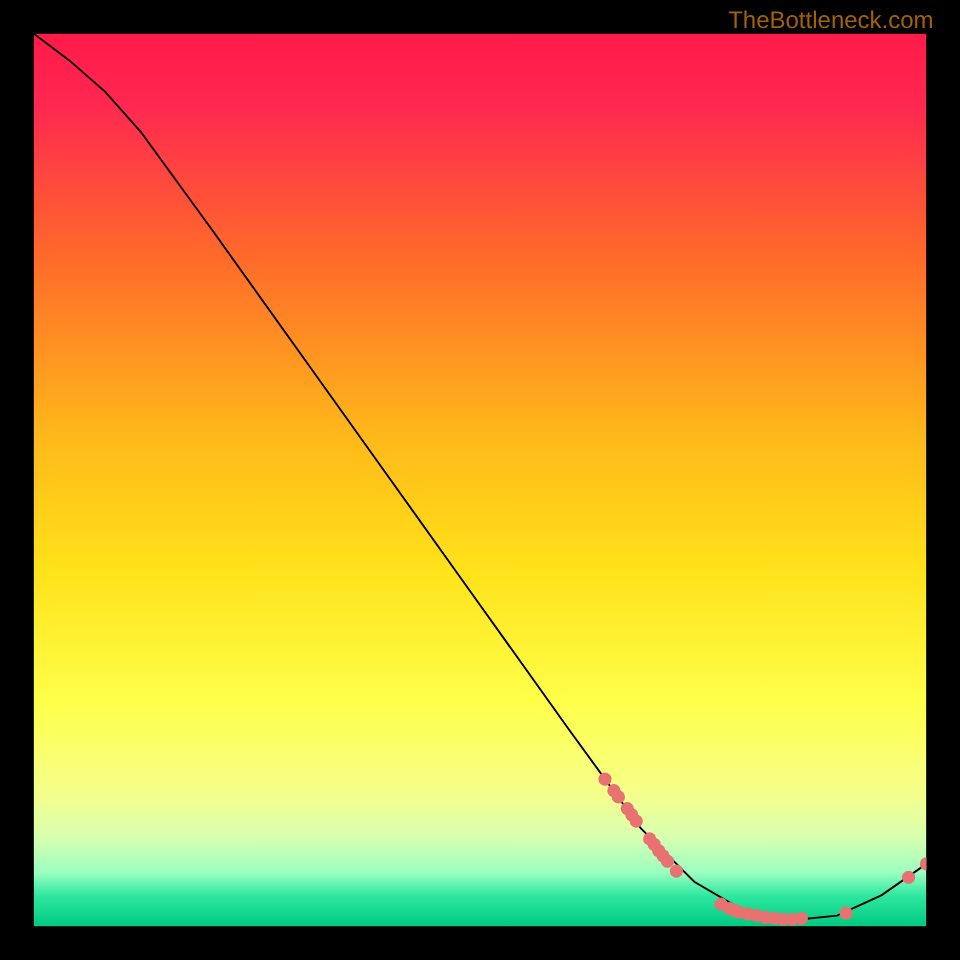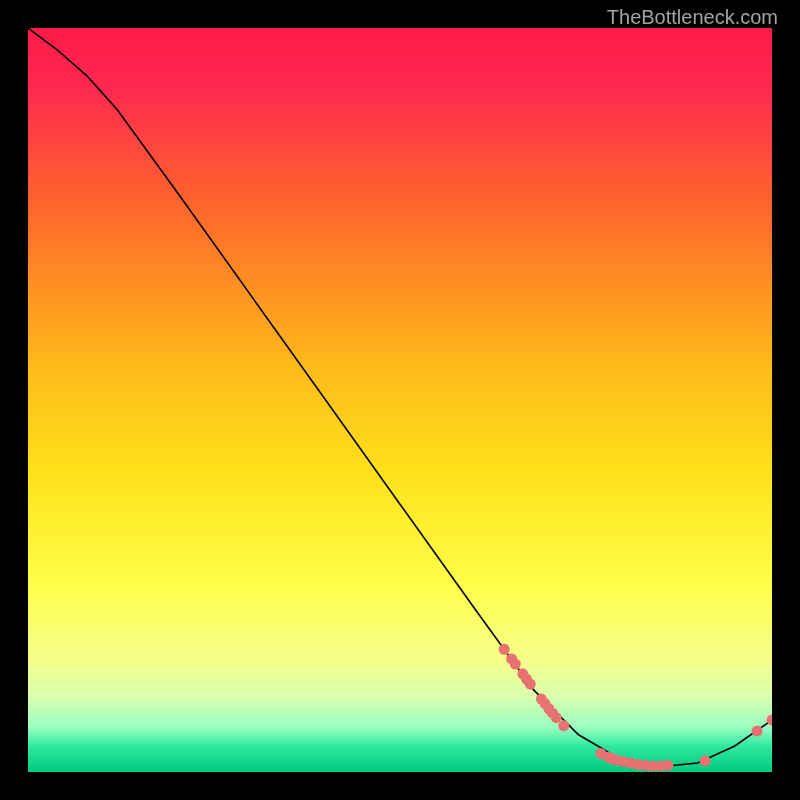--- a/index.html
+++ b/index.html
@@ -13,21 +13,21 @@
   }
   .container {
     position: relative;
     width: 800px;
     height: 800px;
   }
   .watermark {
     position: absolute;
     top: 6px;
     right: 22px;
-    color: #a3a3a3;
+    color: #a16207;
     font-size: 20px;
     font-weight: 500;
     z-index: 10;
   }
   .plot-area {
     position: absolute;
     left: 28px;
     top: 28px;
     width: 744px;
     height: 744px;

